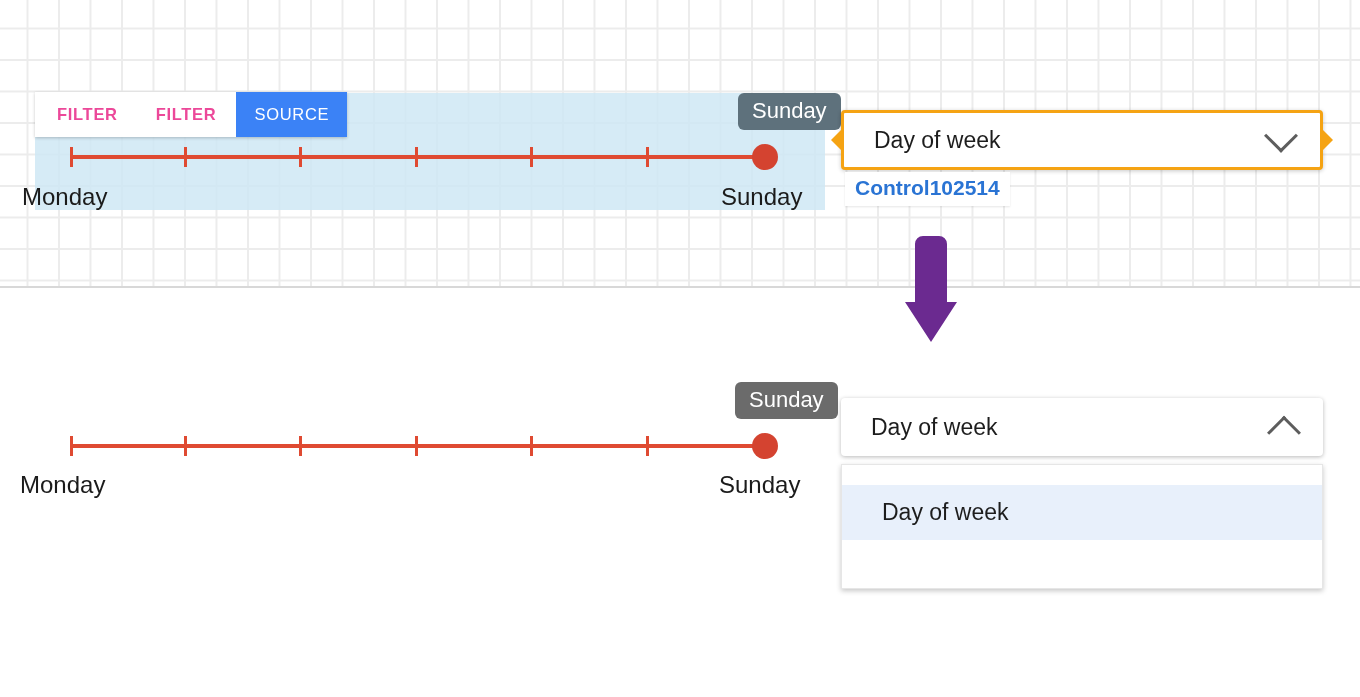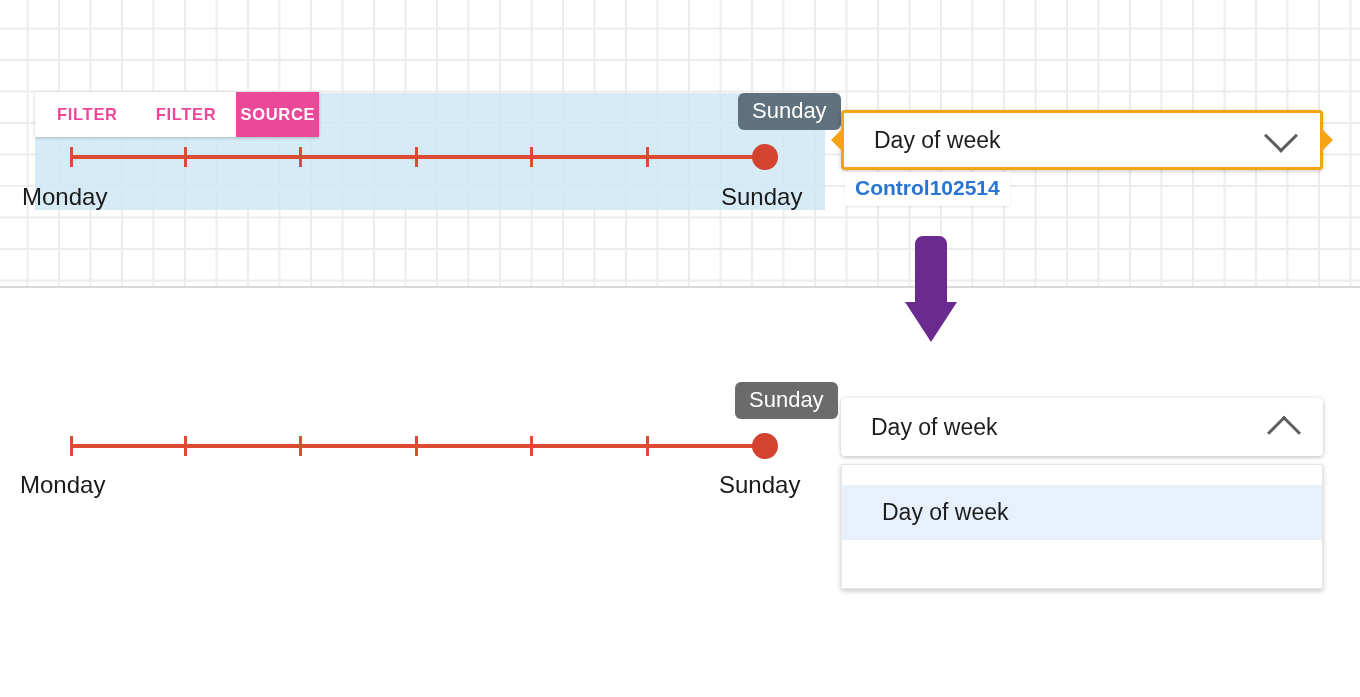--- a/index.html
+++ b/index.html
@@ -72,24 +72,24 @@
     font-size: 16.5px;
     letter-spacing: 0.7px;
     font-weight: bold;
     color: #ec4899;
     background: #ffffff;
     white-space: nowrap;
     cursor: pointer;
     user-select: none;
   }
   .tb-btn.active {
-    background: #ec4899;
+    background: #3b82f6;
     color: #ffffff;
-    font-weight: bold;
-    padding: 0 4px;
+    font-weight: normal;
+    padding: 0 18px;
   }
   .tb-btn.first { padding-left: 22px; padding-right: 18px; }
 
   
   .slider {
     position: absolute;
   }
   .slider-track {
     position: absolute;
     left: 0;

